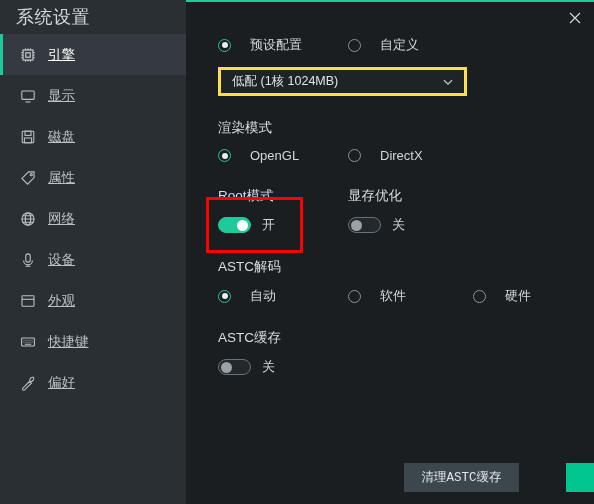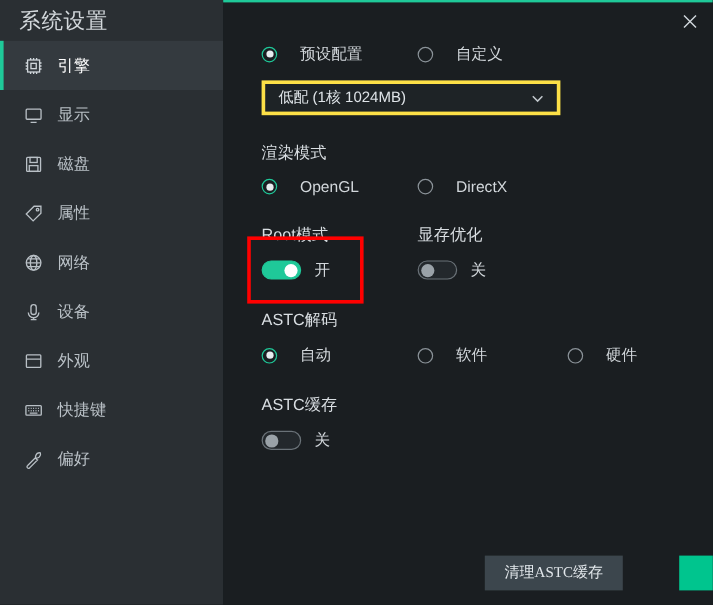--- a/index.html
+++ b/index.html
@@ -47,20 +47,21 @@
   }
   .nav-item {
     position: relative;
     height: 41px;
     display: flex;
     align-items: center;
     padding-left: 18px;
     cursor: pointer;
     color: #b9c0c6;
     font-size: 13.5px;
+    text-decoration: underline;
   }
   .nav-item.active {
     background: #343a3f;
     color: #ffffff;
   }
   .nav-item.active::before {
     content: "";
     position: absolute;
     left: 0; top: 0; bottom: 0;
     width: 3px;
@@ -214,21 +215,21 @@
   }
   .btn {
     position: absolute;
     height: 29px;
     display: flex;
     align-items: center;
     justify-content: center;
     font-size: 12.5px;
     cursor: pointer;
     border: none;
-    font-family: Liberation Serif, serif;
+    font-family: Liberation Mono, monospace;
   }
   .btn-secondary {
     background: #3c464d;
     color: #e3e8ec;
   }
   .btn-primary {
     background: #00c58e;
     color: #ffffff;
   }
 </style>

